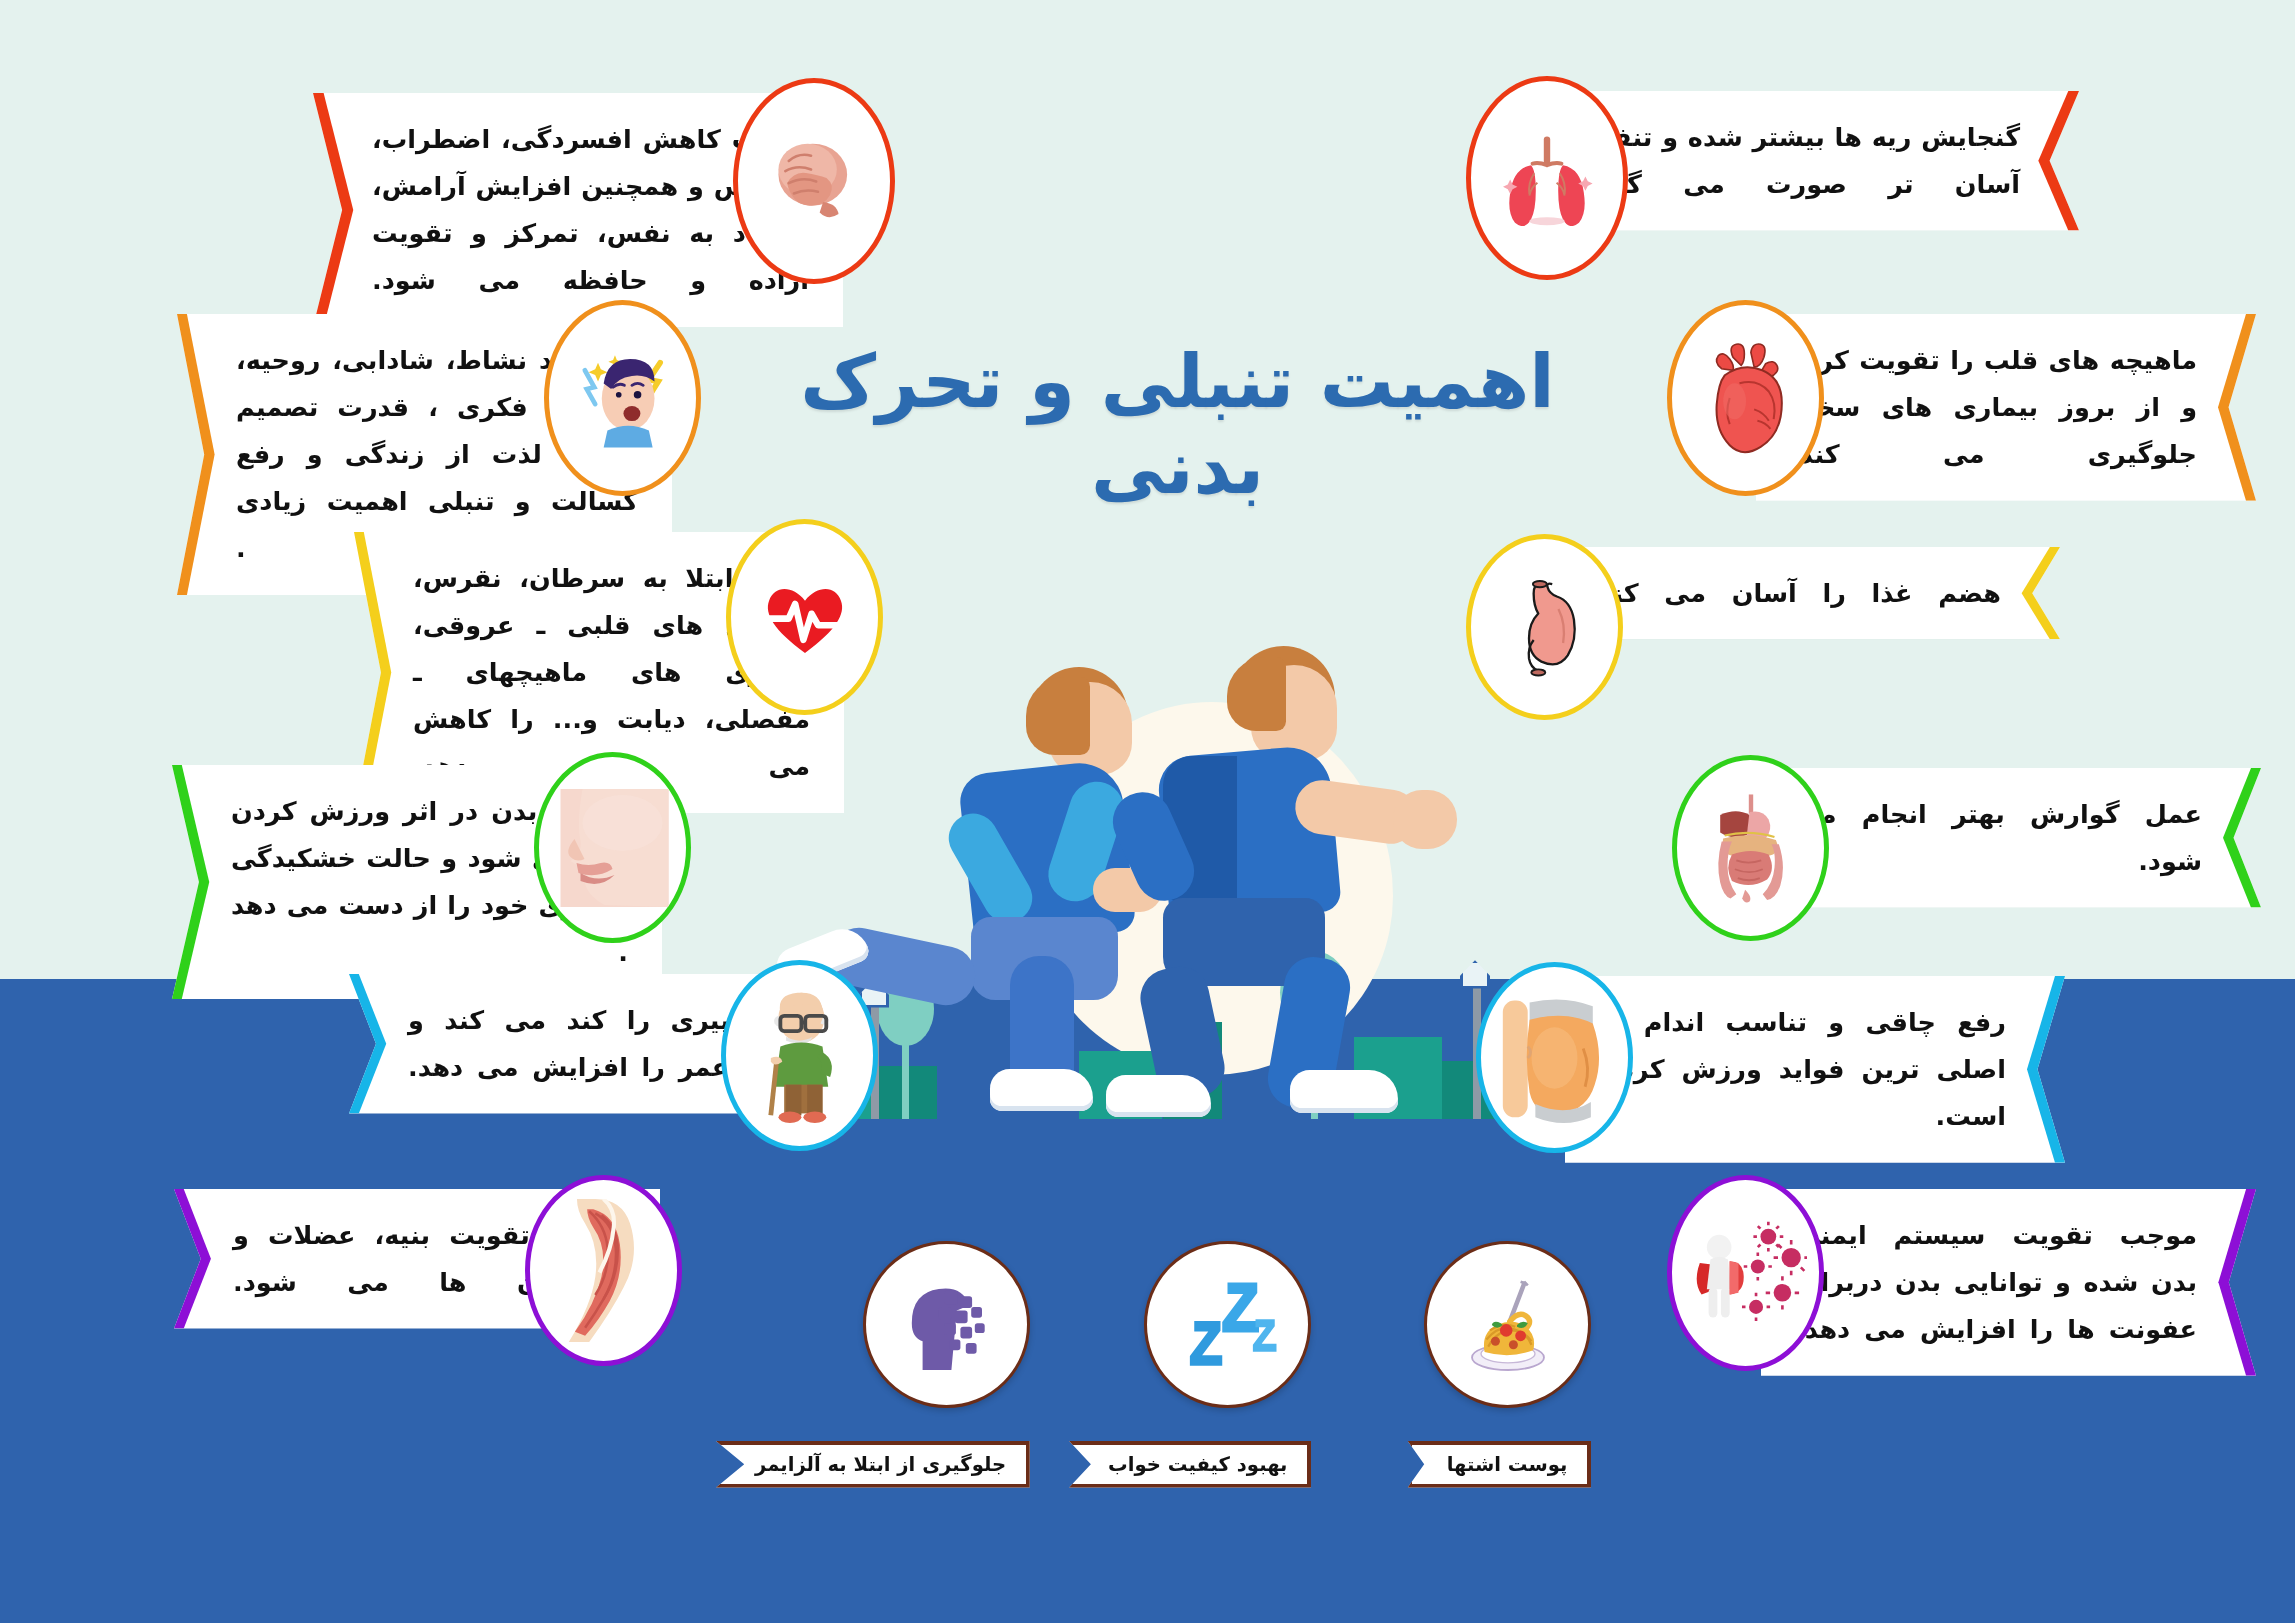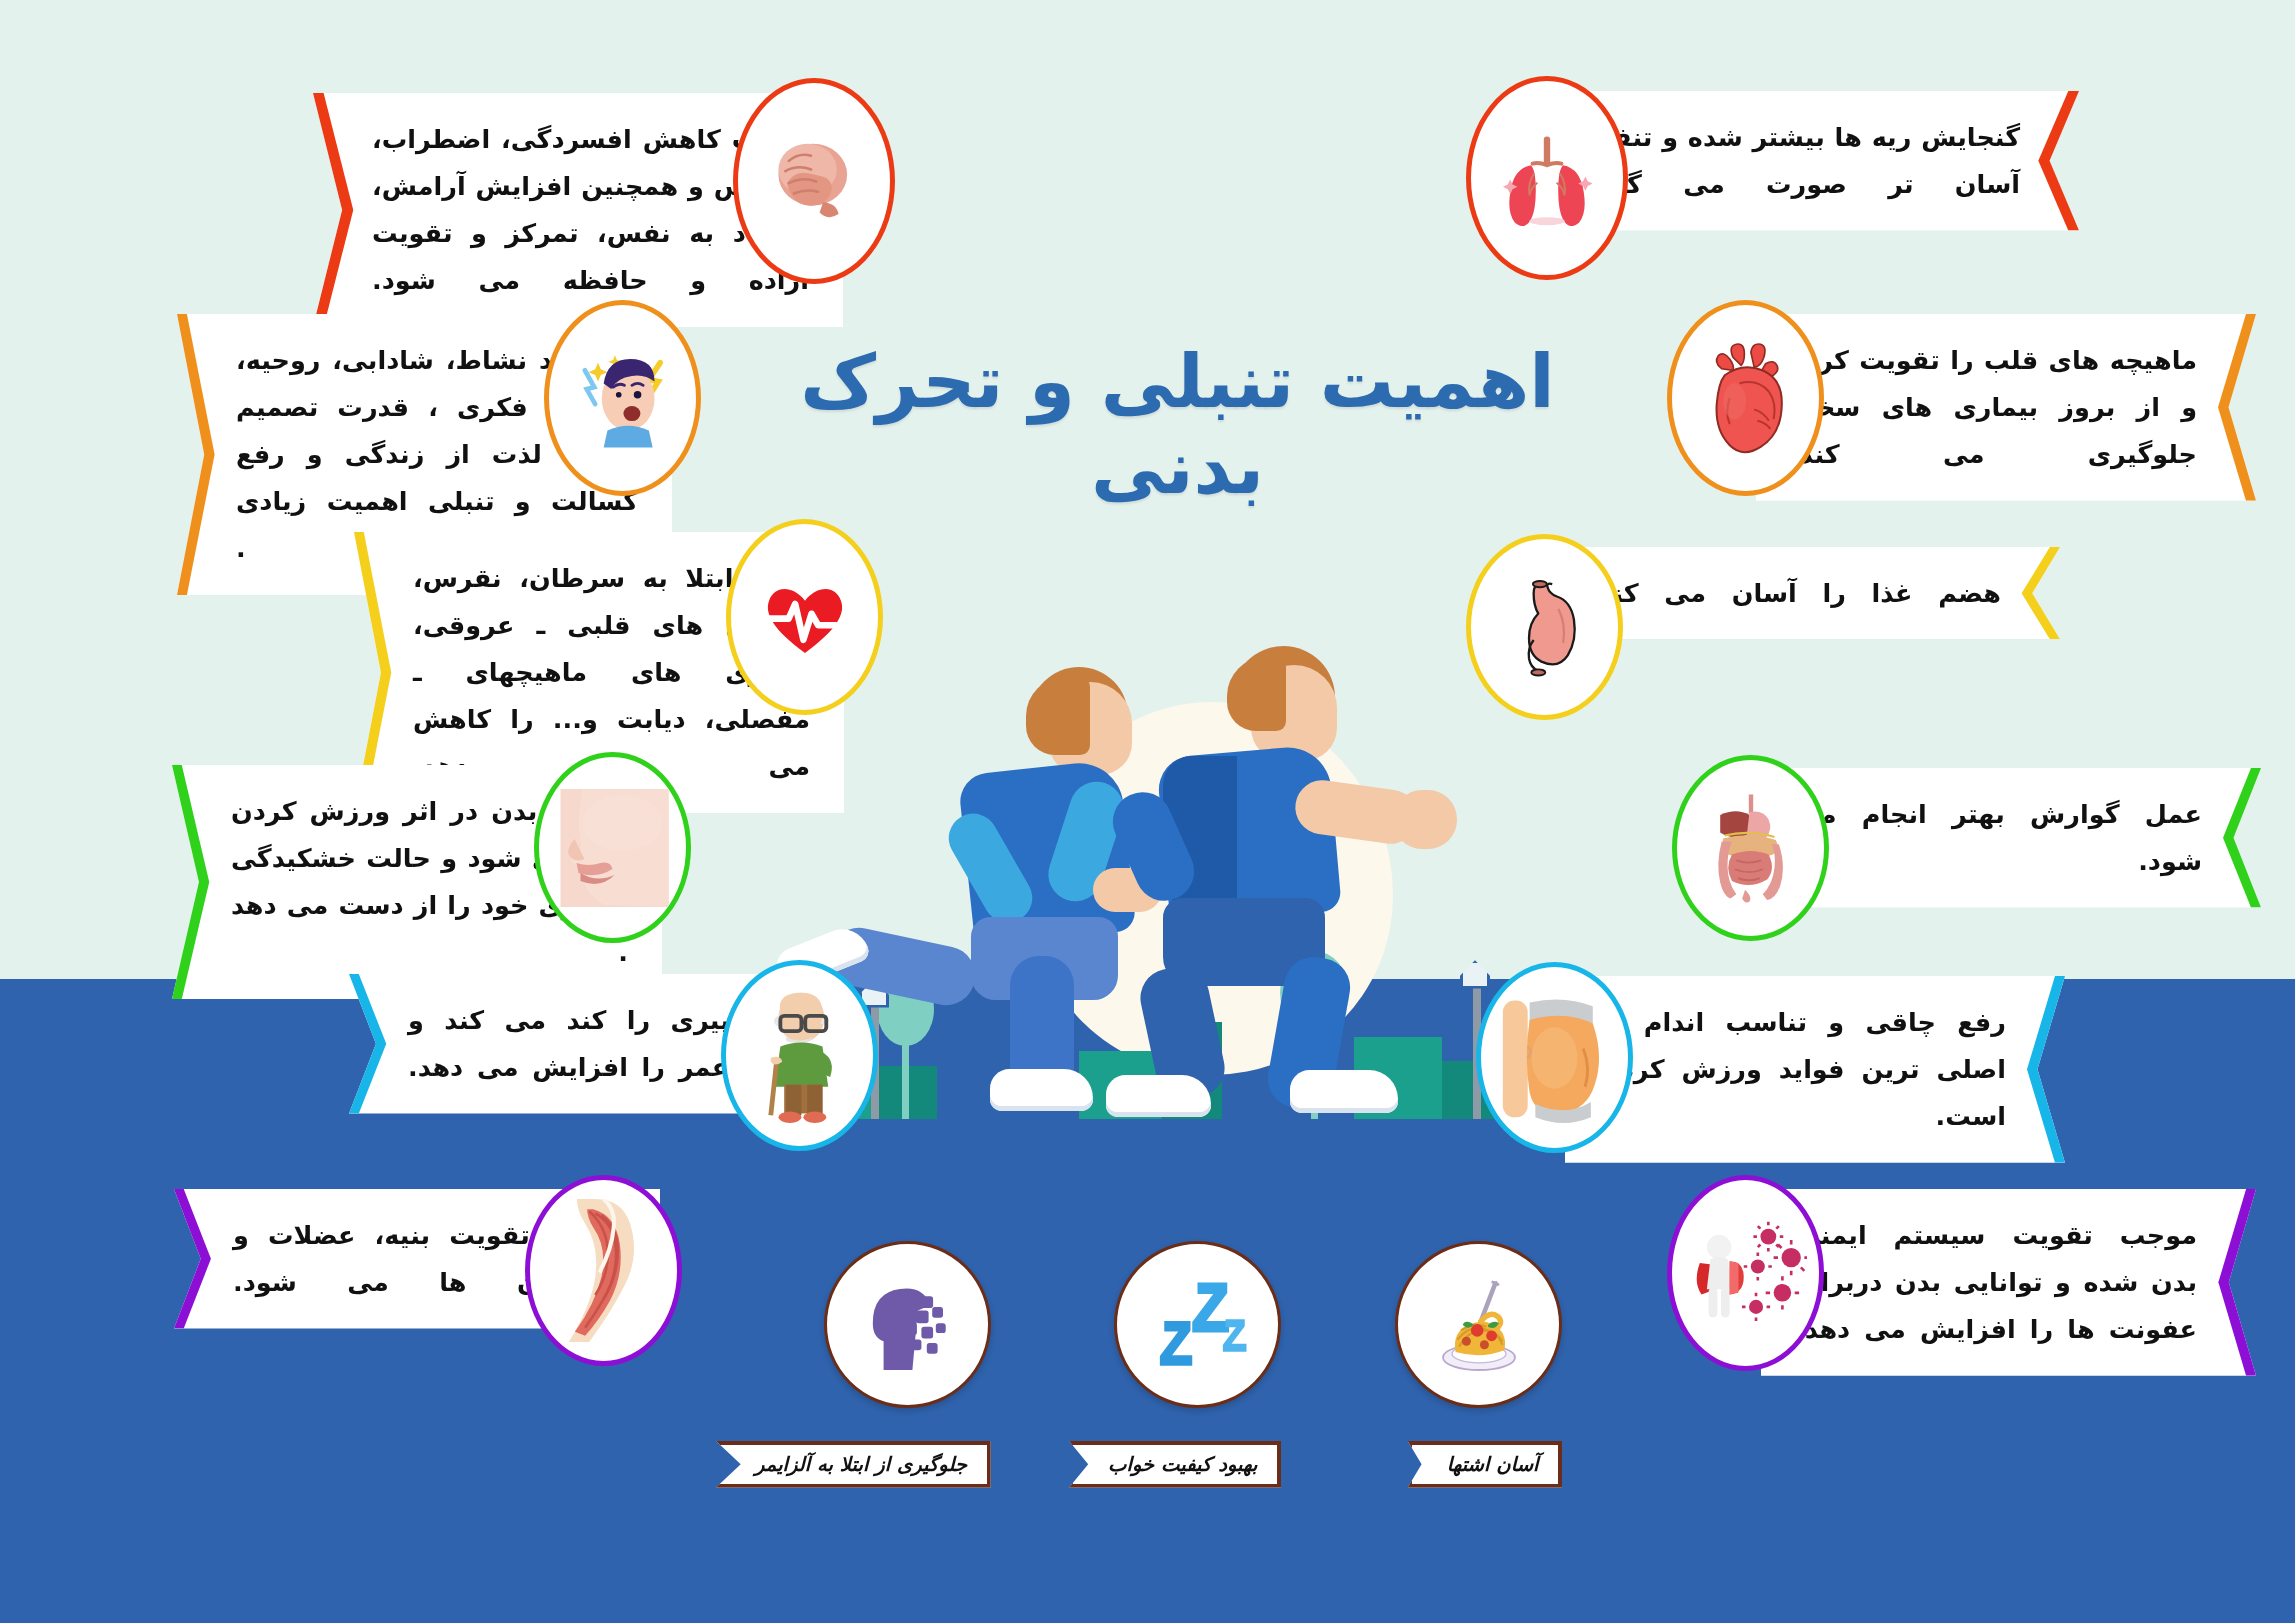--- a/index.html
+++ b/index.html
@@ -98,21 +98,21 @@
     border-radius: 50%;
     background: #ffffff;
     display: flex; align-items: center; justify-content: center;
     overflow: hidden;
   }
 
   
   .organ { display:block; }
 
   
-  .circle-item { position: absolute; font-style: italic; }
+  .circle-item { position: absolute; }
   .circle-item .circ {
     width: 167px; height: 167px; border-radius: 50%;
     background: #ffffff; border: 3.4px solid #6b2d18;
     display:flex; align-items:center; justify-content:center;
     box-shadow: 0 2.9px 6.9px rgba(0,0,0,0.18);
   }
   .circle-item .tagwrap {
     position: relative; margin-top: 33px;
   }
   .circle-item .tag {
@@ -537,17 +537,17 @@
       <circle cx="58" cy="66" r="7" fill="#e03b2f"></circle>
       <circle cx="74" cy="72" r="6" fill="#e03b2f"></circle>
       <circle cx="46" cy="78" r="5" fill="#c9502a"></circle>
       <circle cx="66" cy="82" r="5" fill="#c9502a"></circle>
       <path d="M52 58 q-8-4 -10 2 q6 6 12 0z" fill="#3f9b3f"></path>
       <path d="M70 60 q6-6 12 -2 q-4 8 -12 4z" fill="#3f9b3f"></path>
     </svg>
   </div>
   <div class="tagwrap" style="margin-left:14.7px;">
     <div class="tag" style="min-width:147px;">
-      <span>آسان اشتها</span>
+      <span>پوست اشتها</span>
     </div>
   </div>
 </div>
 
 
 </body></html>

